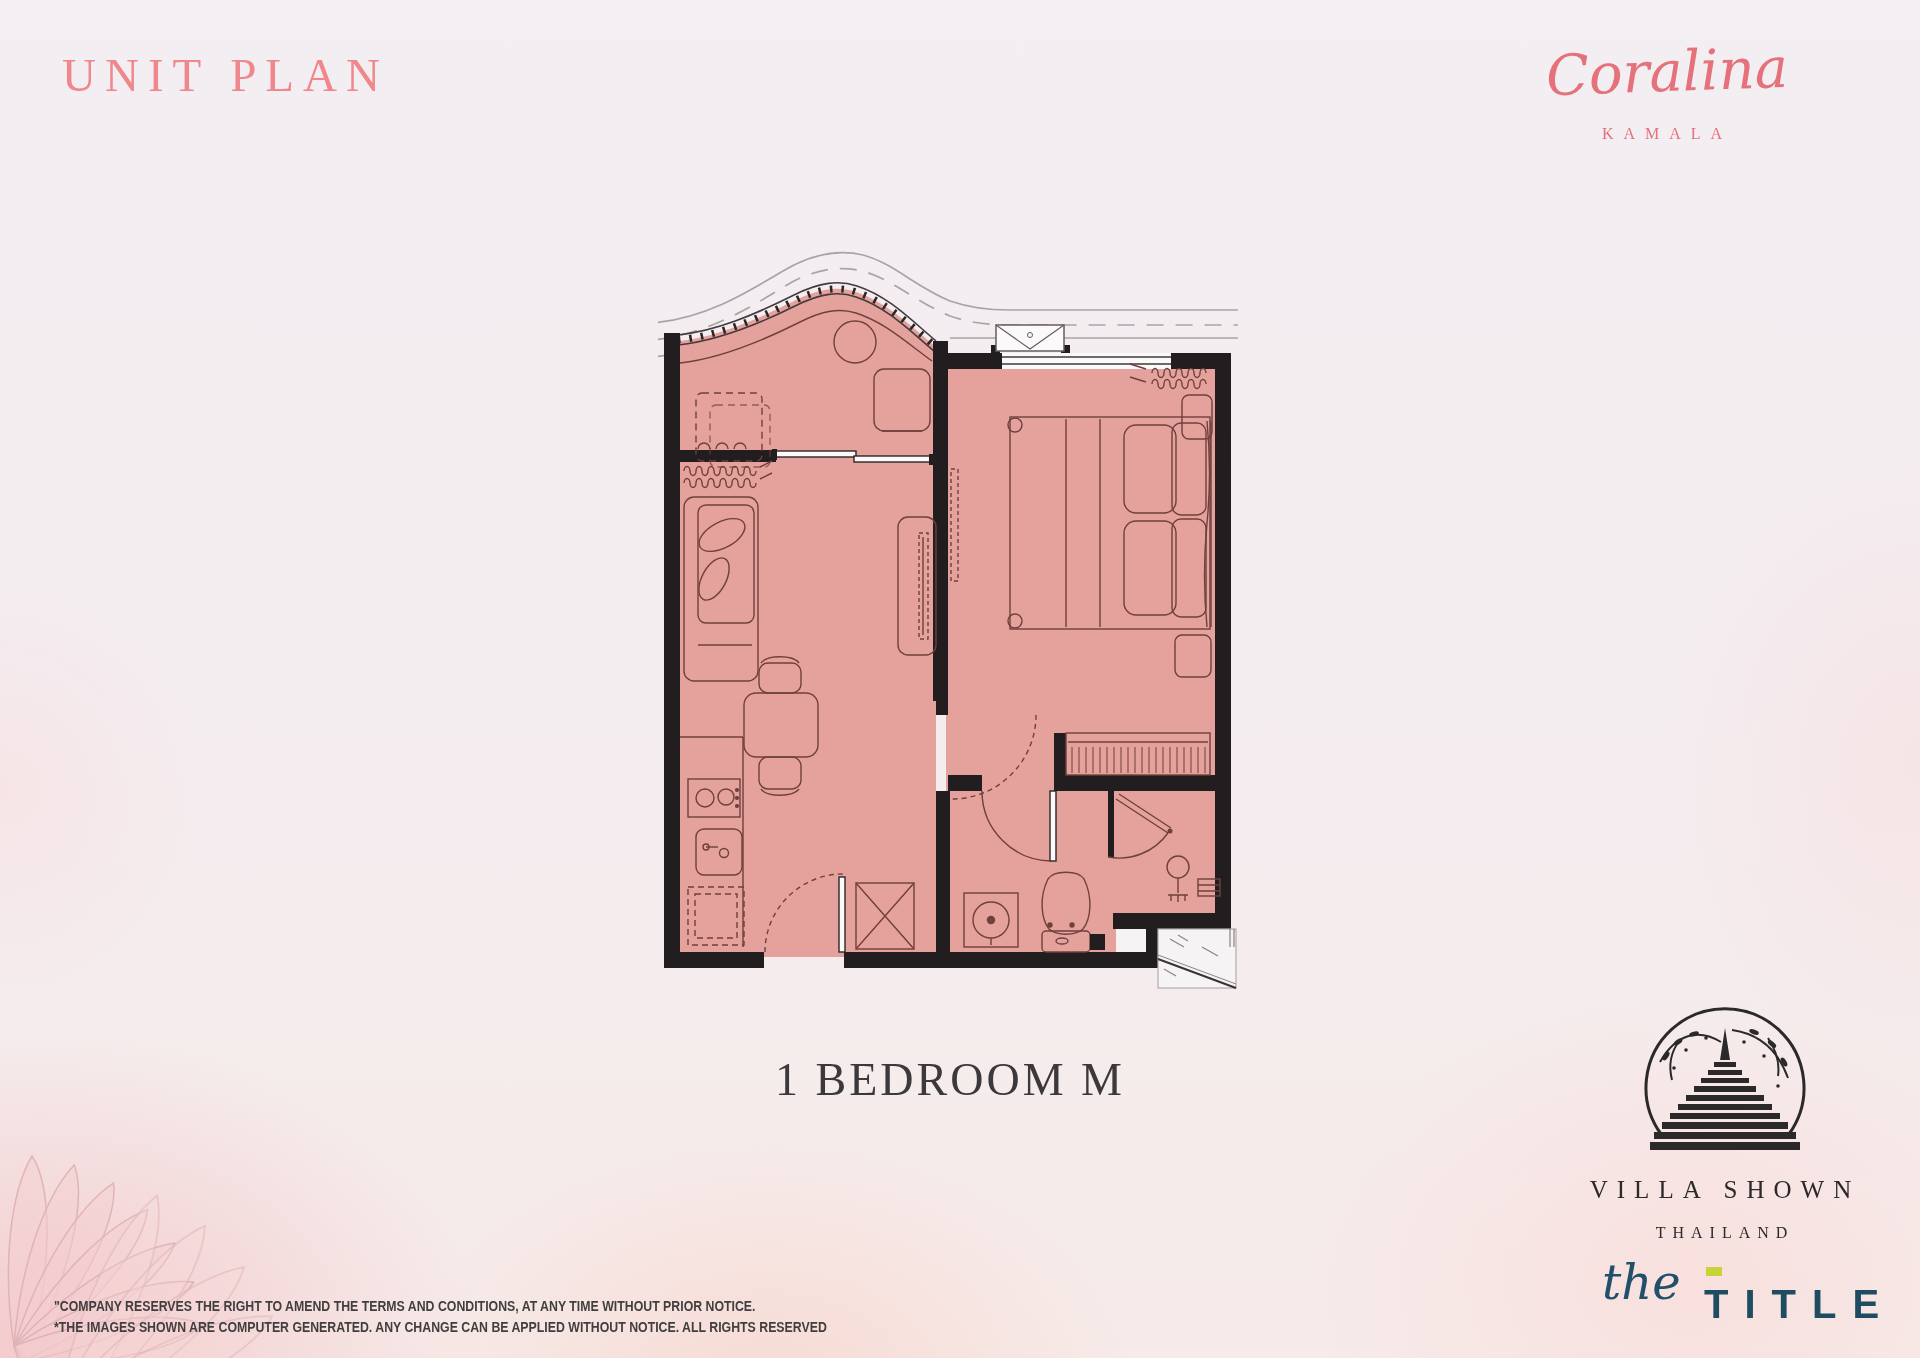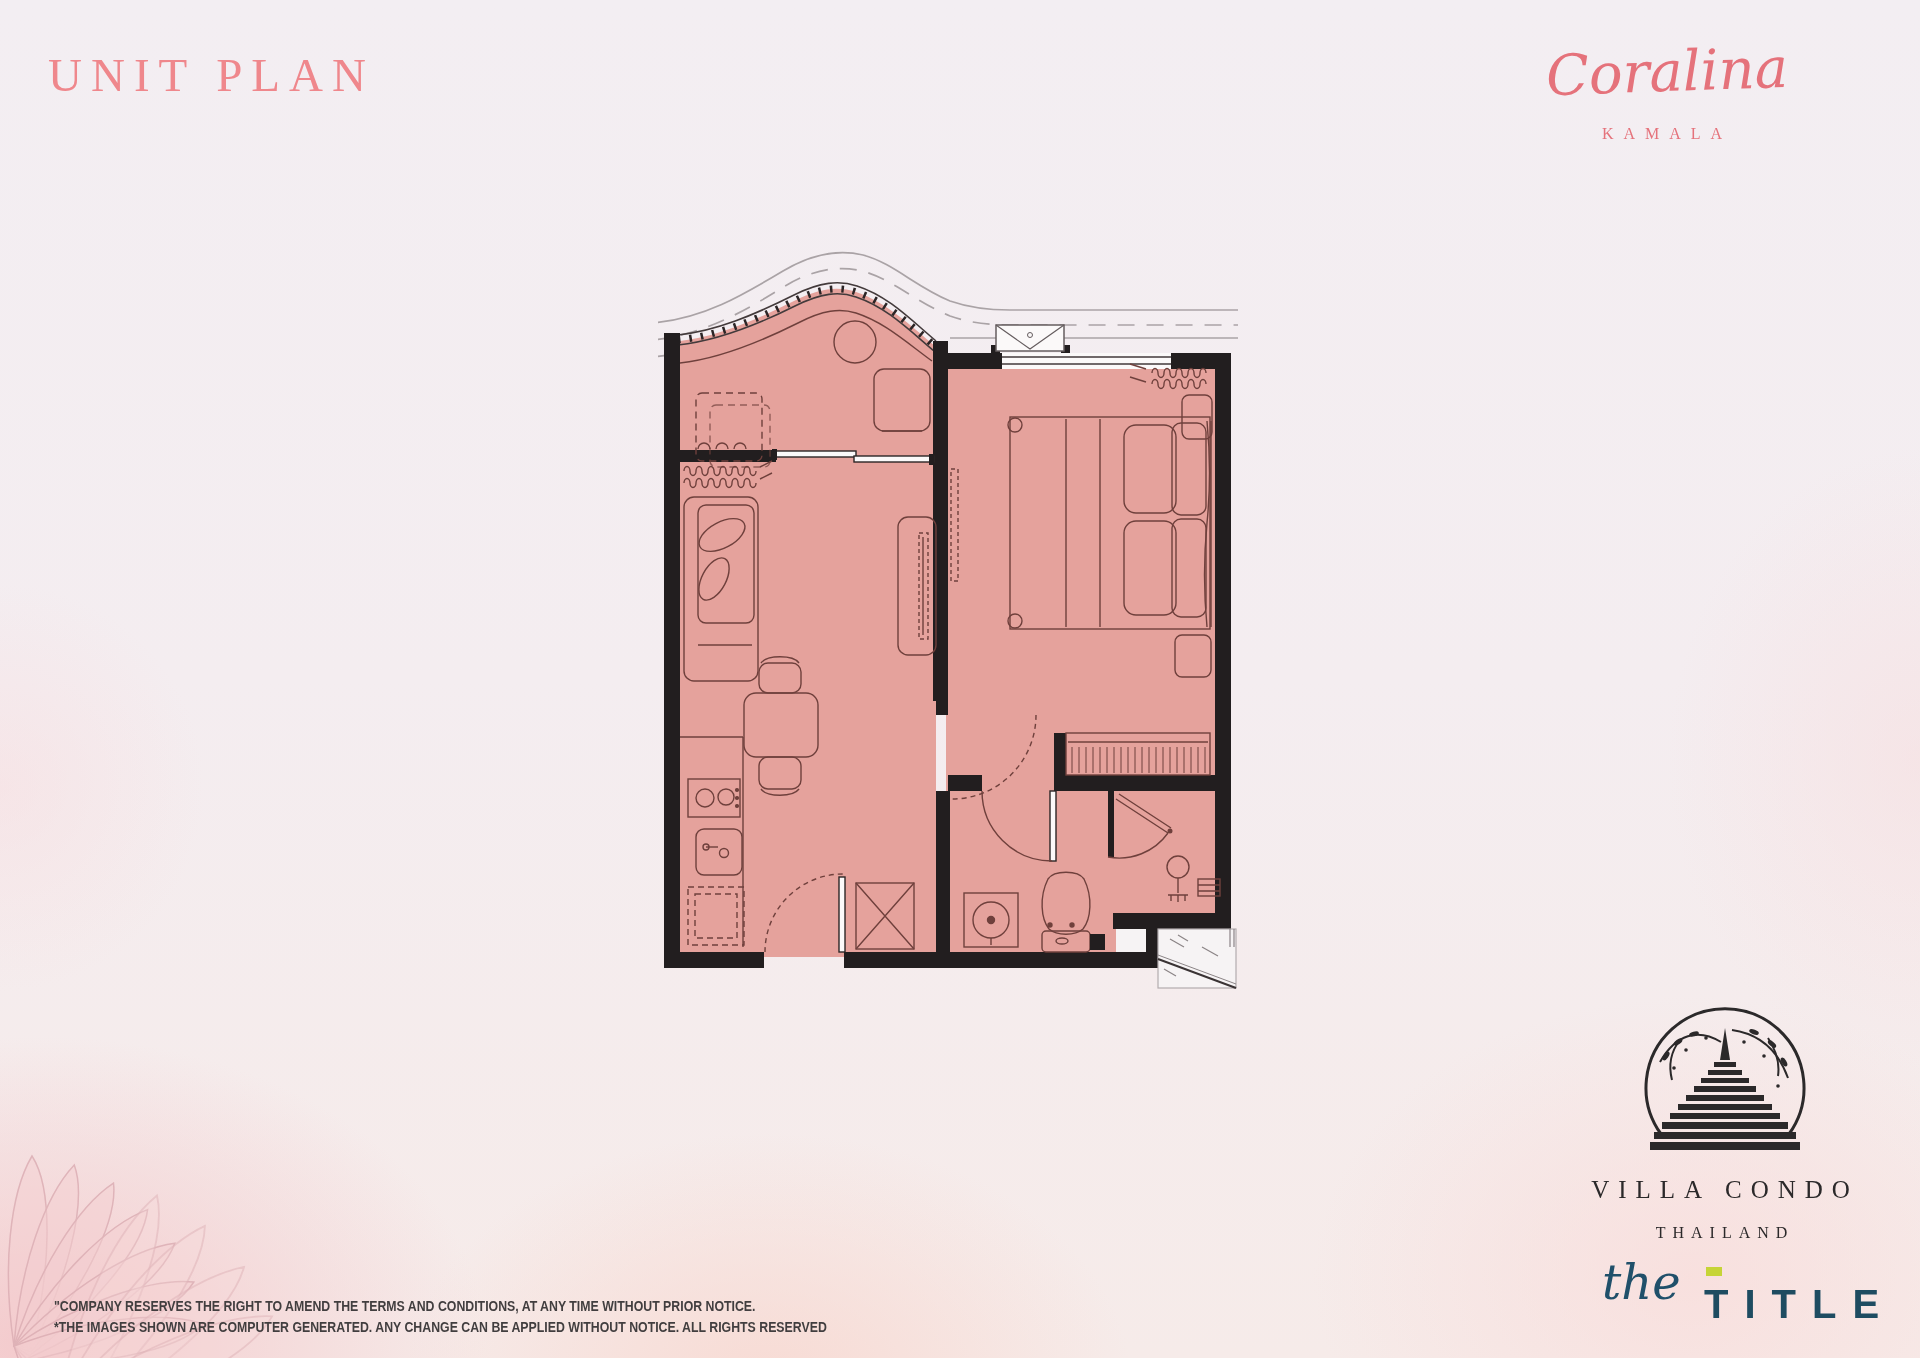--- a/index.html
+++ b/index.html
@@ -9,21 +9,21 @@
     background:
       radial-gradient(640px 440px at 2% 99%, rgba(243,196,199,.85), rgba(243,196,199,0) 70%),
       radial-gradient(520px 360px at 40% 102%, rgba(248,214,206,.78), rgba(248,214,206,0) 70%),
       radial-gradient(580px 430px at 88% 94%, rgba(249,219,217,.7), rgba(249,219,217,0) 65%),
       radial-gradient(420px 520px at 100% 56%, rgba(247,222,223,.55), rgba(247,222,223,0) 60%),
       radial-gradient(340px 340px at 0% 58%, rgba(248,221,223,.5), rgba(248,221,223,0) 60%),
       linear-gradient(180deg,#f3eef2 0%,#f4edf0 50%,#f6ebe9 100%);
   }
   .abs{position:absolute;}
   
-  .unit-title{left:48px;top:48px;font-size:47px;letter-spacing:9px;color:#ef878c;}
+  .unit-title{left:62px;top:48px;font-size:47px;letter-spacing:9px;color:#ef878c;}
   
   .brand{left:1472px;top:40px;width:390px;text-align:center;color:#e5727b;}
   .brand-script{font-family:"DejaVu Serif",serif;font-style:italic;font-size:56px;line-height:64px;transform:rotate(-2deg);}
   .brand-sub{margin-top:21px;font-size:16px;letter-spacing:10px;}
   
   .unit-info{left:650px;top:1054px;width:600px;text-align:center;color:#3b393b;}
   .unit-name{font-size:46px;letter-spacing:3px;line-height:52px;}
   .unit-code{font-size:34px;letter-spacing:2px;line-height:48px;}
   .unit-area{font-size:34px;letter-spacing:2px;line-height:48px;}
   
@@ -252,20 +252,21 @@
   <rect x="458" y="684" width="30" height="23" fill="#f6f3f4"></rect>
   <g>
     <rect x="500" y="684" width="78" height="59" fill="#f6f3f4" stroke="#b3acae" stroke-width="1.2"></rect>
     <path fill="none" stroke="#3a3334" stroke-width="2" d="M 500,714 L 578,743"></path>
     <path fill="none" stroke="#8b8486" stroke-width="1" d="M 500,710 L 578,739"></path>
     <path fill="none" stroke="#8b8486" stroke-width="1.2" d="M 512,694 l 14,8 M 520,690 l 10,6 M 544,702 l 16,9 M 506,724 l 12,7 M 572,684 V 702 M 576,684 V 702"></path>
   </g>
 </svg>
 
 <div class="abs unit-info">
+  <div class="unit-name">1 BEDROOM M</div>
 </div>
 
 <div class="abs villa">
   <svg width="210" height="172" viewBox="0 0 210 172">
     <g stroke="#2b292a" fill="none" stroke-width="3">
       <path d="M 41,136 A 79 79 0 1 1 169,136"></path>
     </g>
     <g stroke="#2b292a" fill="none" stroke-width="2">
       <path d="M 101,44 C 78,30 56,36 40,64"></path>
       <path d="M 60,42 C 52,52 48,66 52,82"></path>
@@ -291,21 +292,21 @@
       <rect x="81" y="80" width="48" height="5"></rect>
       <rect x="74" y="88" width="62" height="6"></rect>
       <rect x="66" y="97" width="78" height="6"></rect>
       <rect x="58" y="106" width="94" height="6"></rect>
       <rect x="50" y="115" width="110" height="6"></rect>
       <rect x="42" y="124" width="126" height="7"></rect>
       <rect x="34" y="134" width="142" height="7"></rect>
       <rect x="30" y="144" width="150" height="8"></rect>
     </g>
   </svg>
-  <div class="villa-name">VILLA CONDO</div>
+  <div class="villa-name">VILLA SHOWN</div>
   <div class="villa-country">THAILAND</div>
 </div>
 
 <div class="abs title-logo">
   <span class="title-the">the</span>
   <span class="title-caps">TITLE</span>
   <span class="title-lime"></span>
 </div>
 
 <div class="abs disclaimer">

